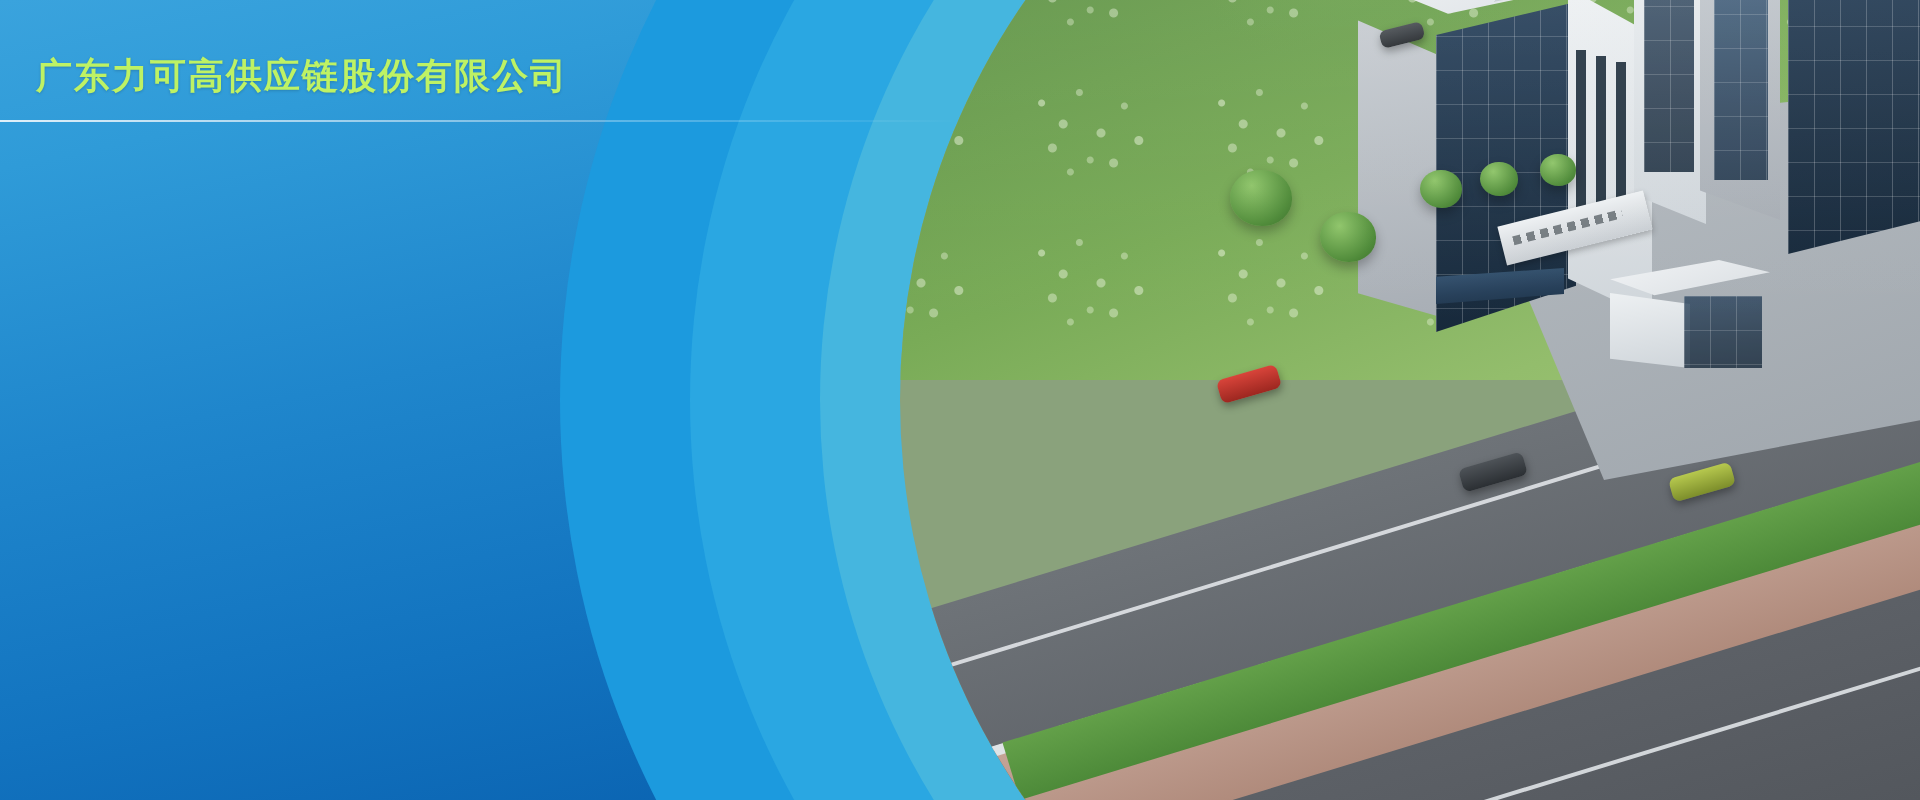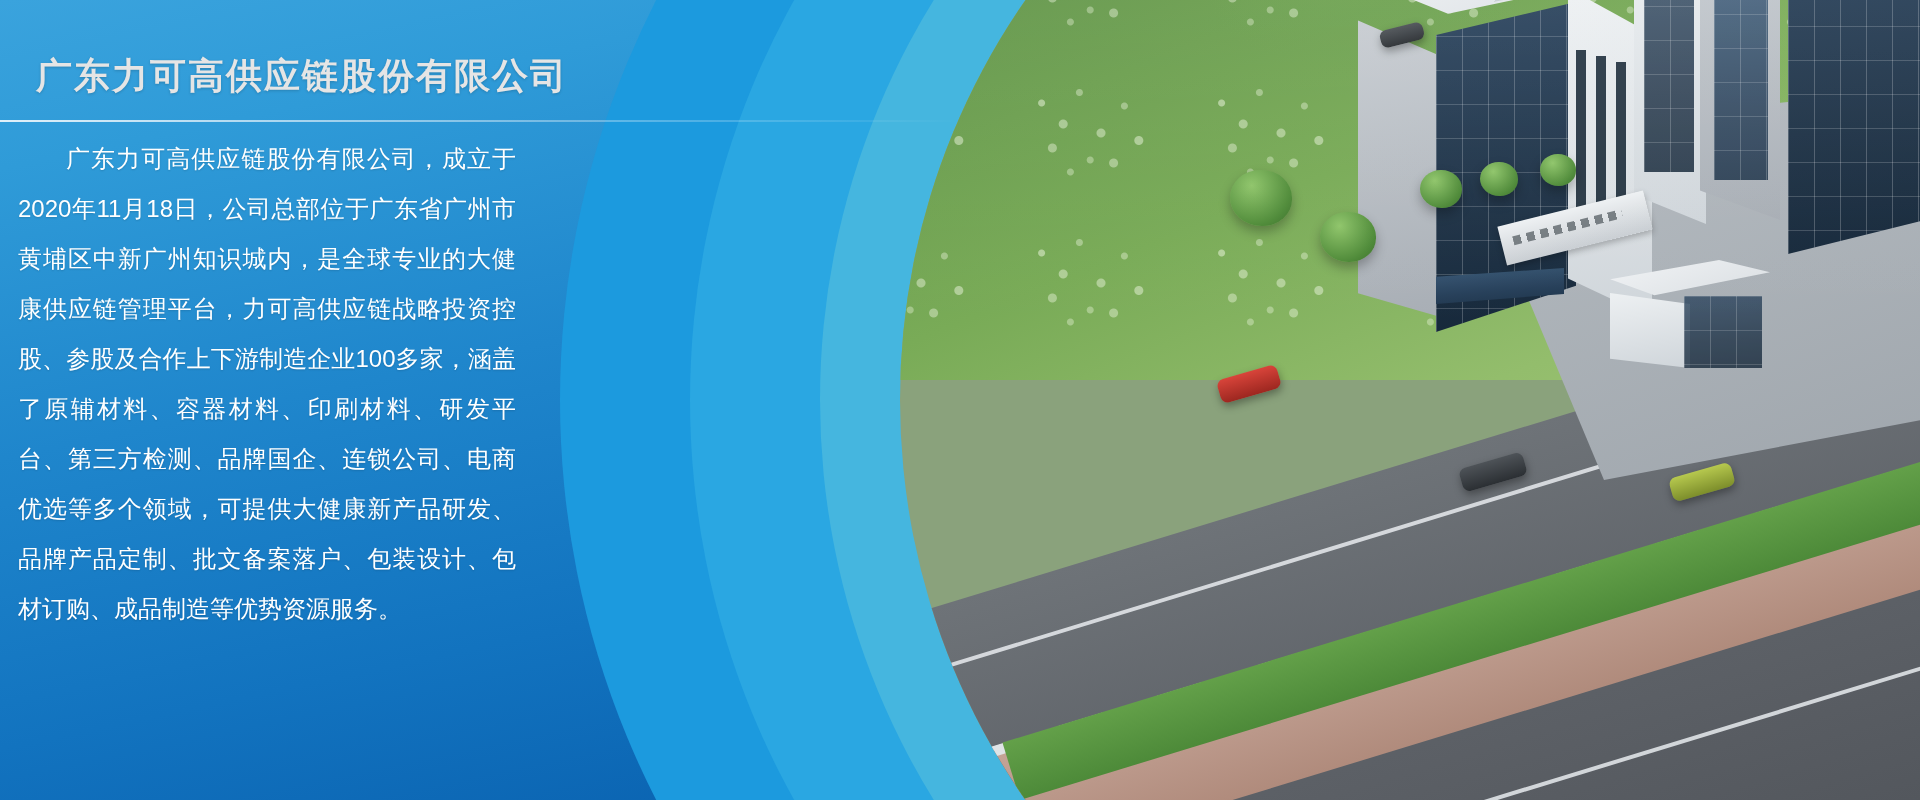--- a/index.html
+++ b/index.html
@@ -154,21 +154,21 @@
     background:radial-gradient(circle at 35% 28%,#8fc56a,#4e8a38 70%,#3b6d2a 100%);
     box-shadow:0 6px 12px rgba(0,0,0,.28);
   }
   .car{position:absolute;border-radius:7px;box-shadow:0 4px 8px rgba(0,0,0,.35);}
   
   .content{
     position:absolute;left:0;top:0;width:640px;height:800px;z-index:60;
   }
   .title{
     position:absolute;left:36px;top:52px;
-    color:#e5e5e5;font-size:36px;font-weight:bold;letter-spacing:2px;
+    color:#bef264;font-size:36px;font-weight:bold;letter-spacing:2px;
     text-shadow:0 1px 3px rgba(0,0,0,.18);
     white-space:nowrap;
   }
   .divider{
     position:absolute;left:0;top:120px;width:960px;height:2px;
     background:linear-gradient(90deg,rgba(255,255,255,.85),rgba(255,255,255,.35) 58%,rgba(255,255,255,0));
   }
   .body-text{
     position:absolute;left:18px;top:134px;width:498px;
     color:#ffffff;font-size:24px;line-height:50px;
@@ -274,17 +274,16 @@
 
         <div class="sky-haze"></div>
       </div>
     </div>
   </div>
 
   <div class="content">
     <div class="title">广东力可高供应链股份有限公司</div>
     <div class="divider"></div>
     <div class="body-text">
-      <p class="para">广东力可高供应链股份有限公司，成立于2020年11月18日，公司总部位于广东省广州市黄埔区中新广州知识城内，是全球专业的大健康供应链管理平台，力可高供应链战略投资控股、参股及合作上下游制造企业100多家，涵盖了原辅材料、容器材料、印刷材料、研发平台、第三方检测、品牌国企、连锁公司、电商优选等多个领域，可提供大健康新产品研发、品牌产品定制、批文备案落户、包装设计、包材订购、成品制造等优势资源服务。</p>
     </div>
   </div>
 
 </div>
 
 </body></html>

